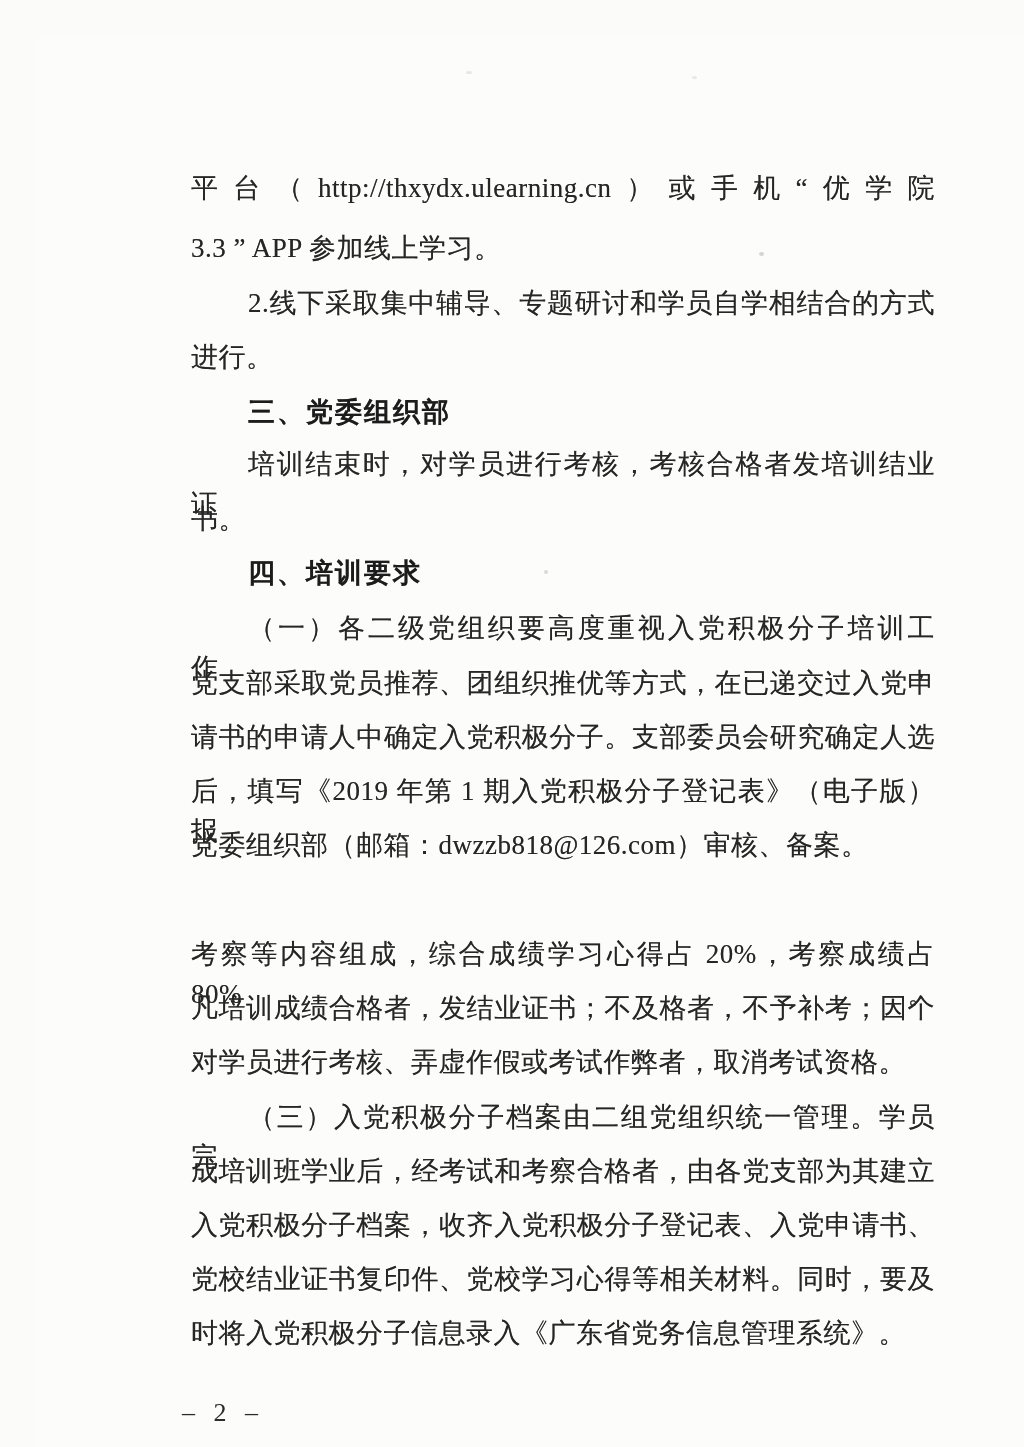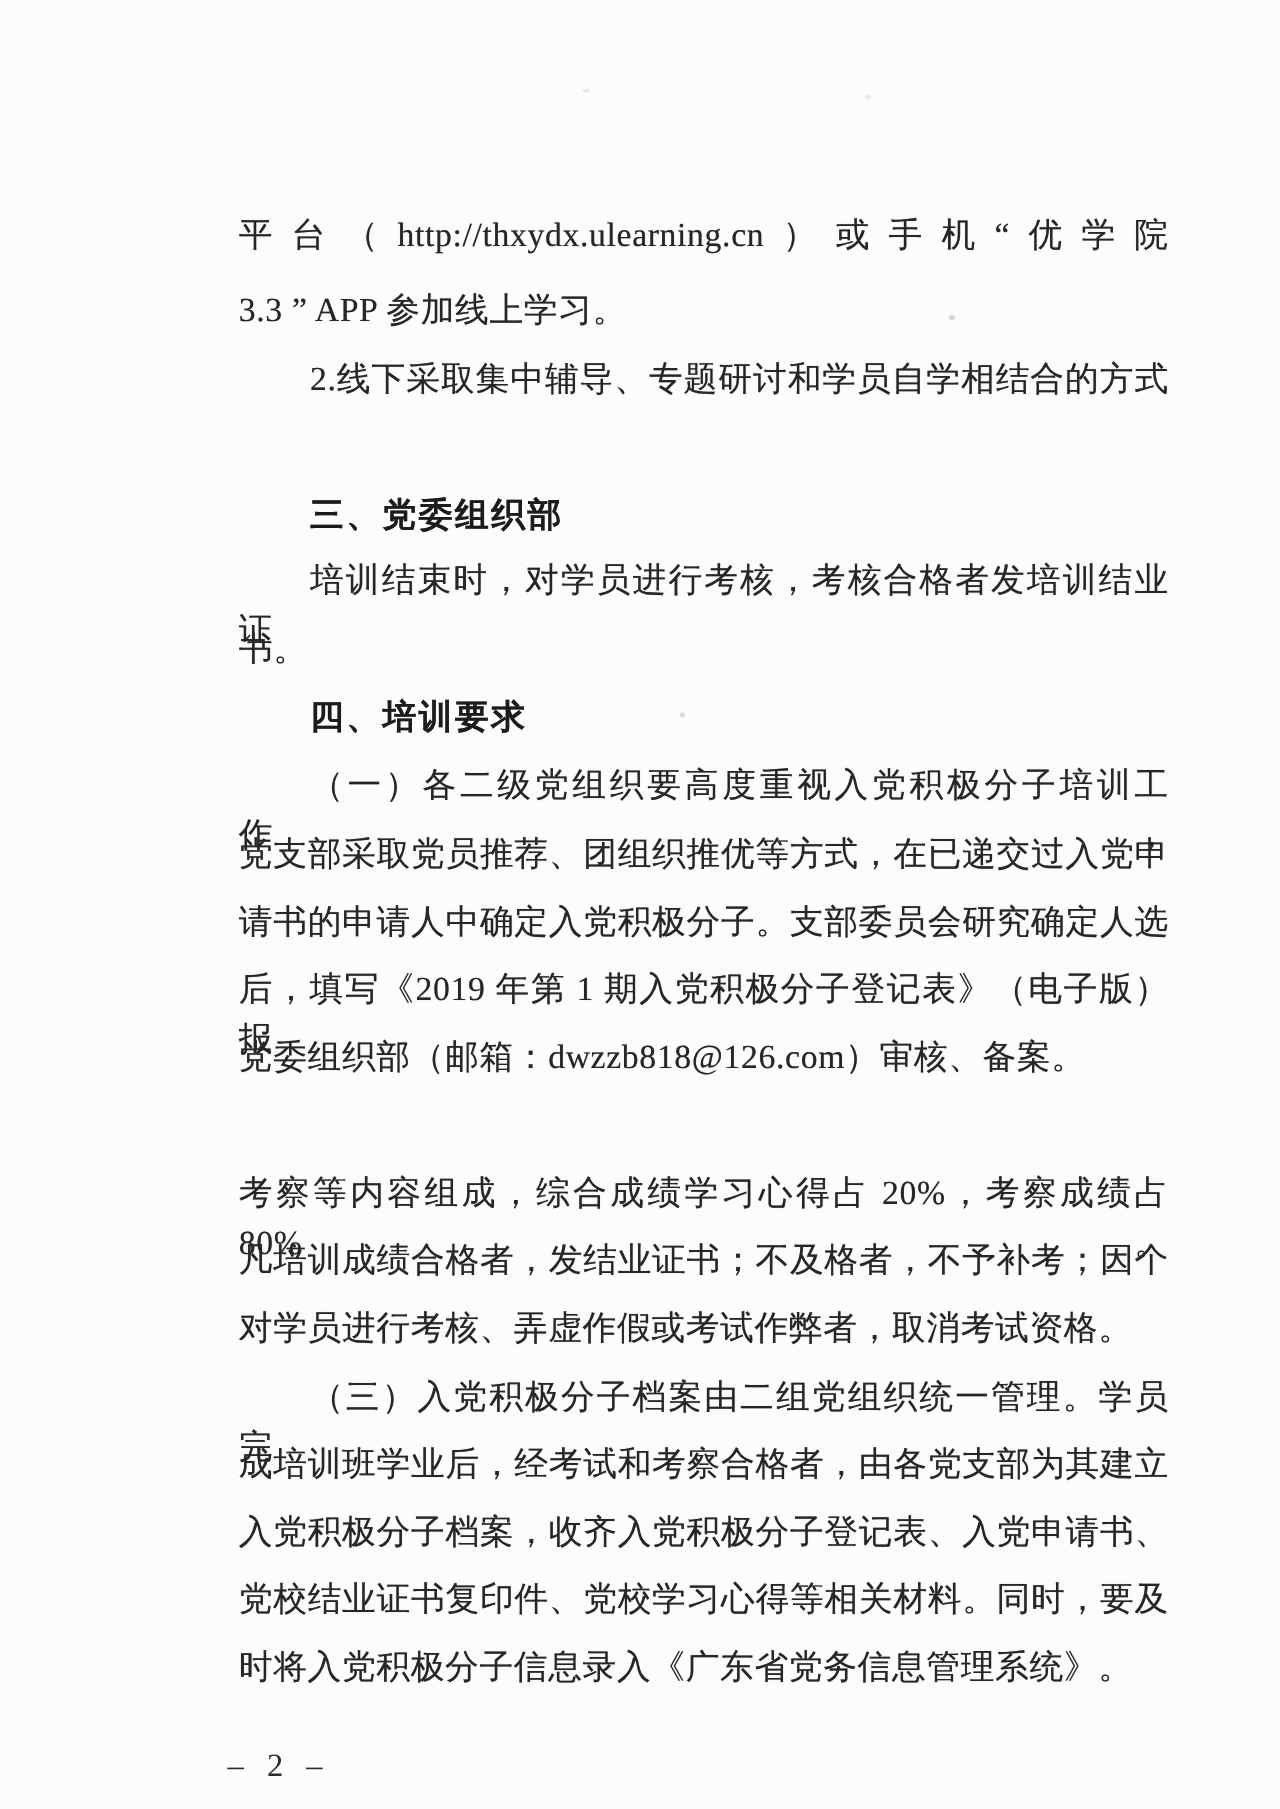--- a/index.html
+++ b/index.html
@@ -65,20 +65,21 @@
 
   <span class="speck s1"></span>
   <span class="speck s2"></span>
   <span class="speck s3"></span>
   <span class="speck s4"></span>
 
   <div class="line fill" style="top:120px">平台（http://thxydx.ulearning.cn）或手机“优学院</div>
   <div class="line" style="top:180px">3.3 ” APP 参加线上学习。</div>
 
   <div class="line fill indent" style="top:235px">2.线下采取集中辅导、专题研讨和学员自学相结合的方式</div>
+  <div class="line" style="top:289px">进行。</div>
 
   <div class="line heading indent" style="top:344px">三、党委组织部</div>
 
   <div class="line fill indent" style="top:396px">培训结束时，对学员进行考核，考核合格者发培训结业证</div>
   <div class="line" style="top:451px">书。</div>
 
   <div class="line heading indent" style="top:505px">四、培训要求</div>
 
   <div class="line fill indent" style="top:560px">（一）各二级党组织要高度重视入党积极分子培训工作，</div>
   <div class="line fill" style="top:615px">党支部采取党员推荐、团组织推优等方式，在已递交过入党申</div>

